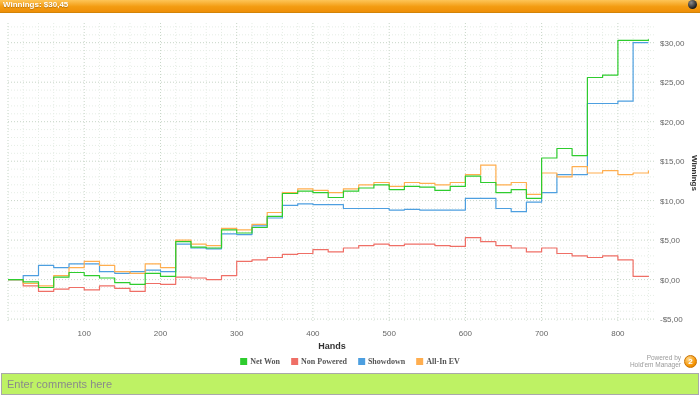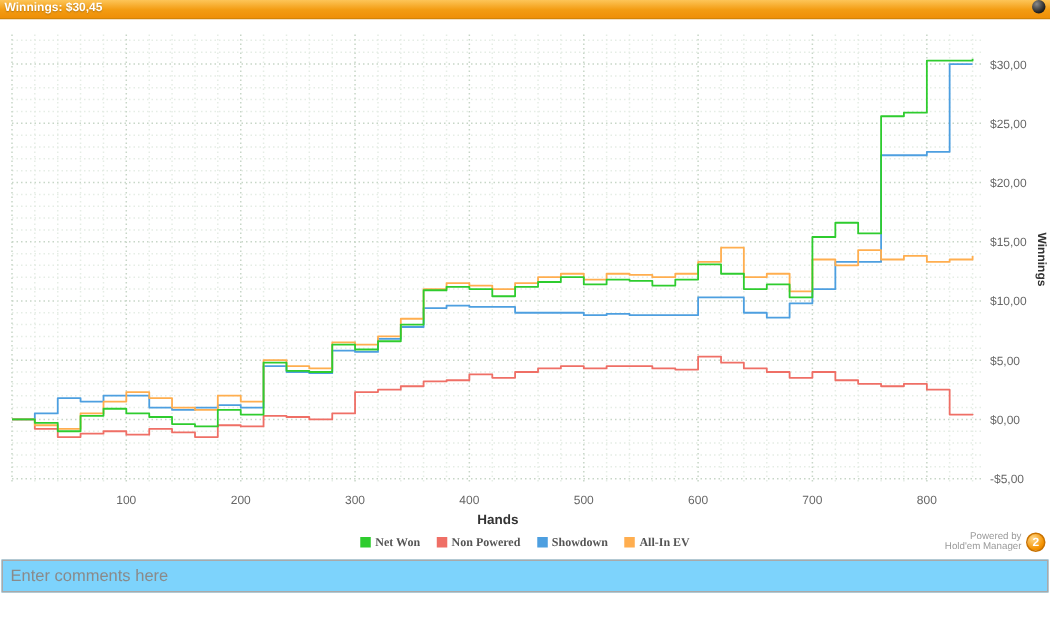--- a/index.html
+++ b/index.html
@@ -39,21 +39,21 @@
   .hm-logo{
     width:13px;height:13px;border-radius:50%;
     background:radial-gradient(circle at 35% 28%,#ffd98d,#f59300 65%,#d97c00);
     border:1px solid #c97200;box-sizing:border-box;
     color:#fff;font-size:8px;font-weight:bold;line-height:11px;text-align:center;
   }
   .comment-wrap{margin:2px 1px 0 1px;}
   .comment-wrap input{
     width:100%;box-sizing:border-box;height:22px;
     border:1px solid #a9a9a9;font-family:"Liberation Sans",sans-serif;
-    font-size:11px;padding:2px 5px;color:#333;outline:none;background:#7dd3fc;
+    font-size:11px;padding:2px 5px;color:#333;outline:none;background:#bef264;
   }
   .comment-wrap input::placeholder{color:#8a8a8a;}
   svg{display:block;}
 </style>
 </head>
 <body>
 
 <div class="topbar">
   <span class="topbar-title">Winnings: $30,45</span>
   <span class="status-orb"></span>

